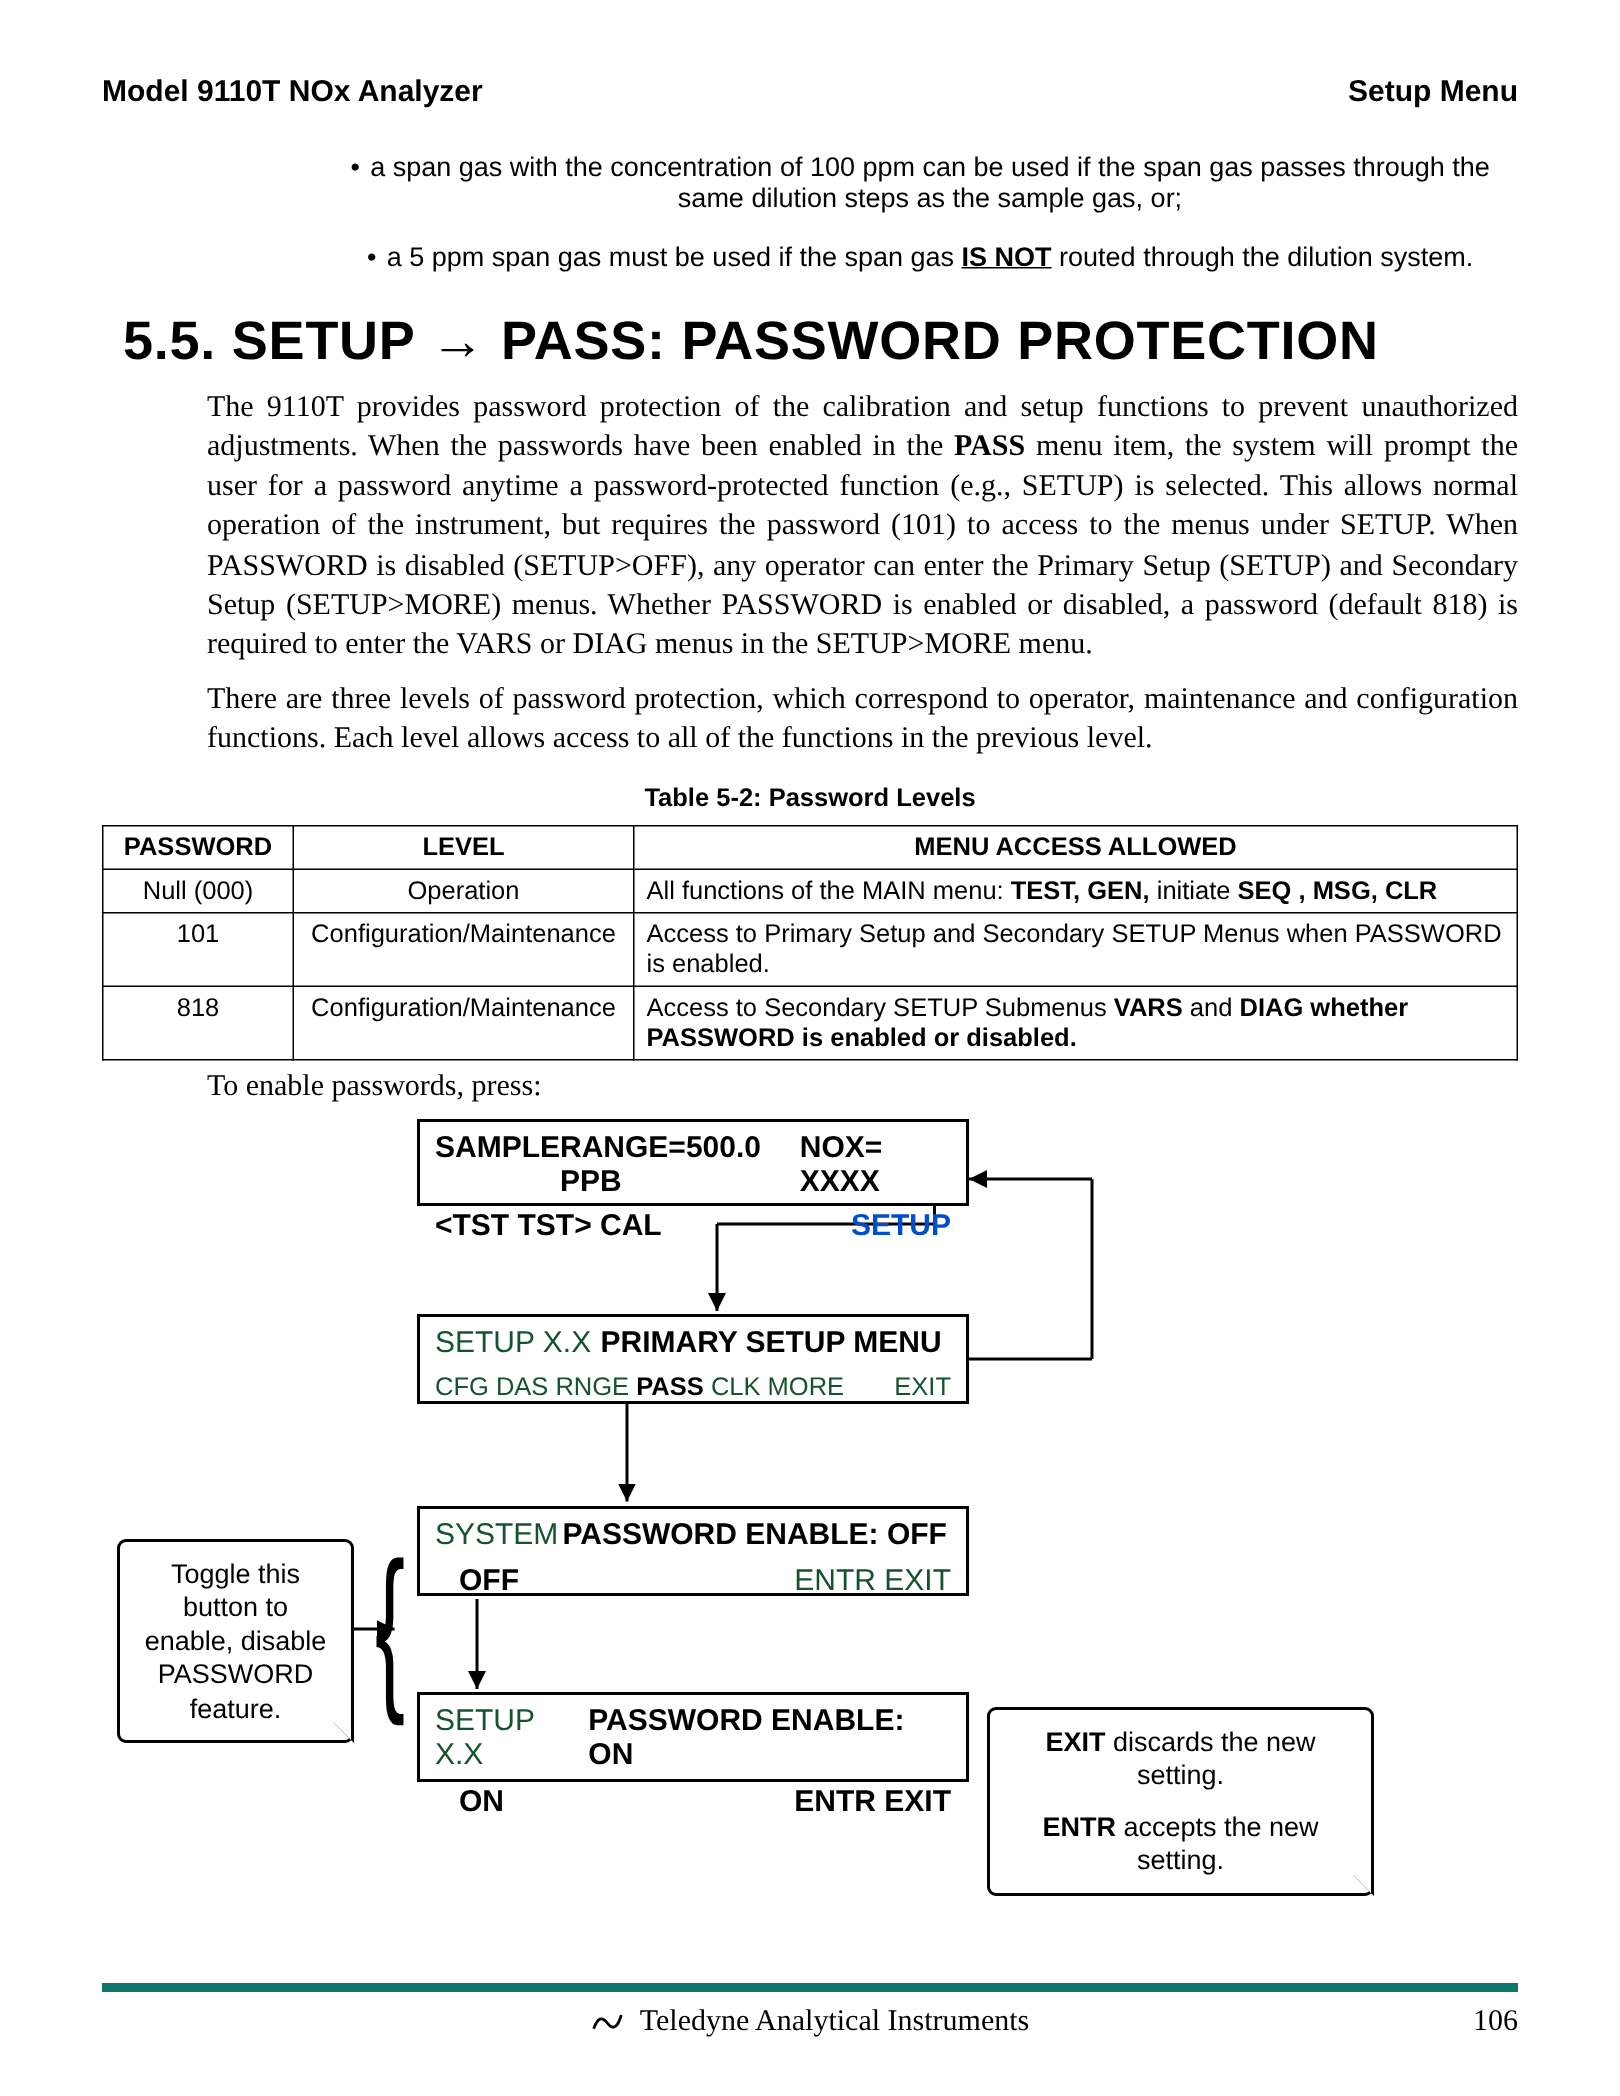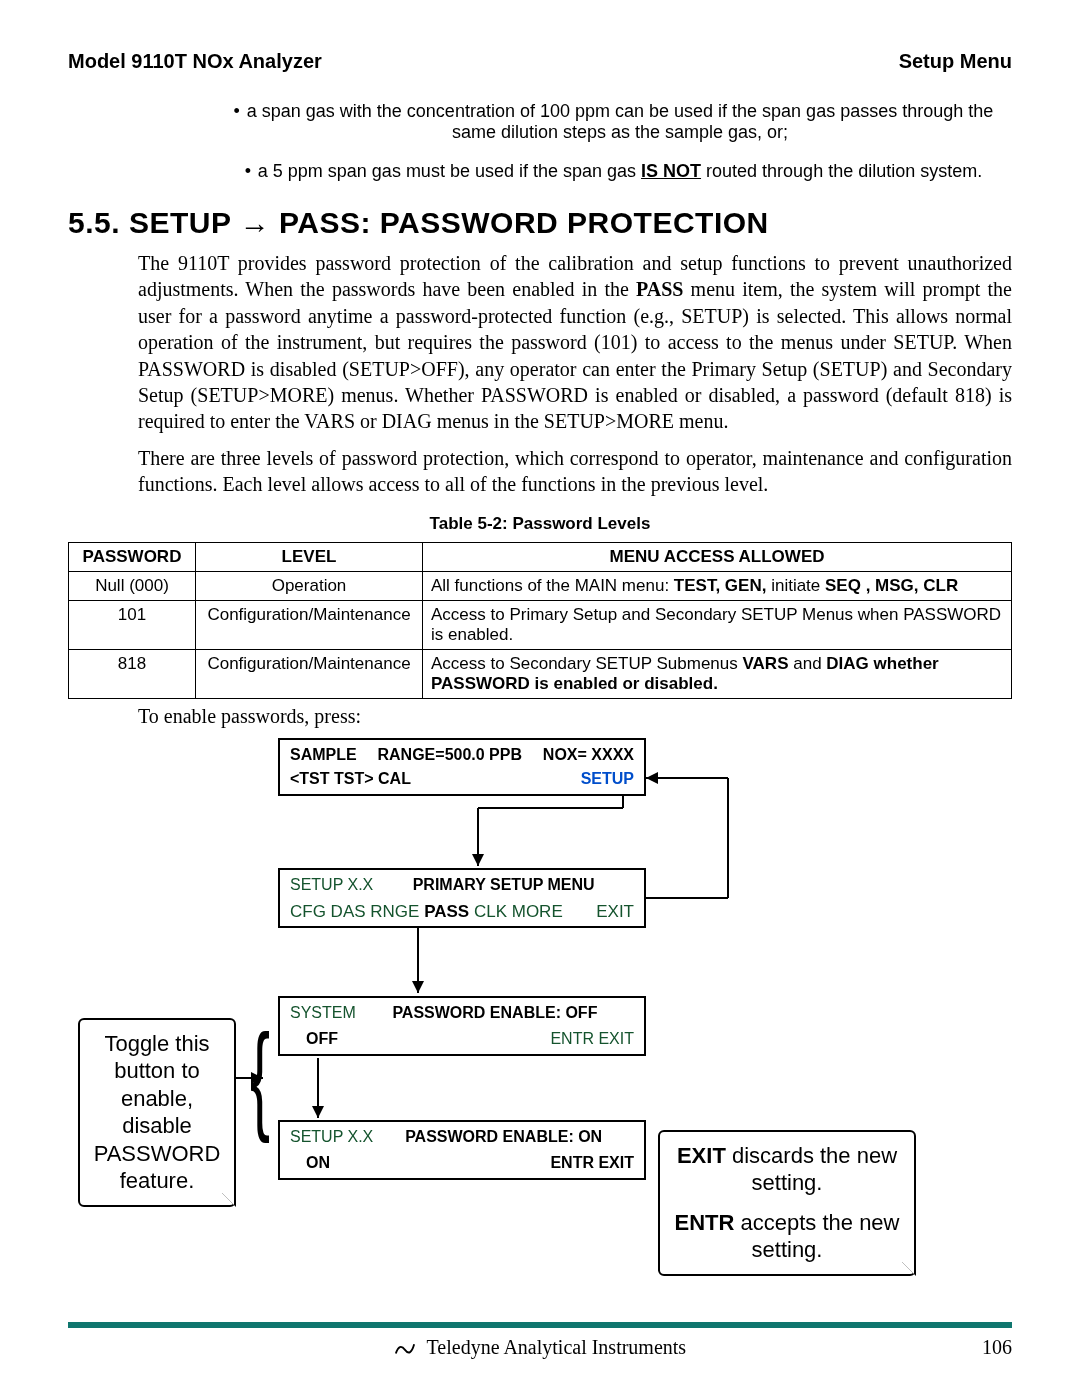--- a/index.html
+++ b/index.html
@@ -1,33 +1,33 @@
 <!DOCTYPE html>
 <html><head>
 <meta charset="utf-8">
 <style>
   html,body{margin:0;padding:0;background:#fff;color:#000;font-family:"Times New Roman",serif;}
   .page{width:1080px;min-height:1397px;margin:0 auto;position:relative;padding:50px 68px 0 68px;box-sizing:border-box;}
   .hdr{display:flex;justify-content:space-between;font-family:Arial,Helvetica,sans-serif;font-weight:bold;font-size:20px;margin-bottom:20px;}
   .bullets{margin:28px 0 10px 140px;font-family:Arial,Helvetica,sans-serif;font-size:18px;text-align:center;}
   .bullets .dot{display:inline-block;width:20px;margin-left:-20px;}
   .bullets .item{margin-bottom:18px;padding-left:20px;}
-  .h55{font-family:Arial,Helvetica,sans-serif;font-weight:bold;font-size:30px;letter-spacing:.5px;margin:24px 0 10px 0;}
+  .h55{font-family:Arial,Helvetica,sans-serif;font-weight:bold;font-size:36px;letter-spacing:.5px;margin:24px 0 10px 14px;}
   .para{font-size:20px;line-height:1.32;text-align:justify;margin:6px 0 10px 70px;}
   .tcap{font-family:Arial,Helvetica,sans-serif;font-weight:bold;font-size:17px;text-align:center;margin:16px 0 8px 0;}
   table.pw{border-collapse:collapse;width:100%;font-family:Arial,Helvetica,sans-serif;font-size:17px;}
   table.pw th,table.pw td{border:1px solid #000;padding:4px 8px;vertical-align:top;}
   table.pw th{font-weight:bold;text-align:center;background:#fff;}
   table.pw td.c{text-align:center;}
   .after-tbl{font-size:20px;margin:6px 0 10px 70px;}
   .diagram{position:relative;height:510px;margin-top:4px;font-family:Arial,Helvetica,sans-serif;}
   .box{position:absolute;background:#fff;border:2px solid #000;box-sizing:border-box;}
-  .row{display:flex;justify-content:space-between;font-size:16px;}
+  .row{display:flex;justify-content:space-between;font-size:20px;}
   .grey{color:#14532d;}
-  .callout{position:absolute;border:2px solid #000;border-radius:6px;background:#fff;padding:10px 12px;font-size:22px;text-align:center;line-height:1.25;}
+  .callout{position:absolute;border:2px solid #000;border-radius:6px;background:#fff;padding:10px 12px;font-size:18px;text-align:center;line-height:1.25;}
   .fold{position:absolute;width:0;height:0;border-left:14px solid transparent;border-top:14px solid #000;bottom:-2px;right:-2px;}
   .fold2{position:absolute;width:0;height:0;border-left:12px solid transparent;border-top:12px solid #fff;bottom:0;right:0;}
   svg.conn{position:absolute;left:0;top:0;pointer-events:none;}
   .footer{position:absolute;left:68px;right:68px;bottom:38px;border-top:6px solid #0f766e;padding-top:8px;font-size:20px;display:flex;justify-content:center;}
   .pgnum{position:absolute;right:0;}
   .logo{display:inline-block;width:22px;height:16px;margin-right:6px;vertical-align:-2px;}
   .brace{position:absolute;font-size:120px;line-height:1;transform:scaleX(.5);}
 </style>
 </head>
 <body>

